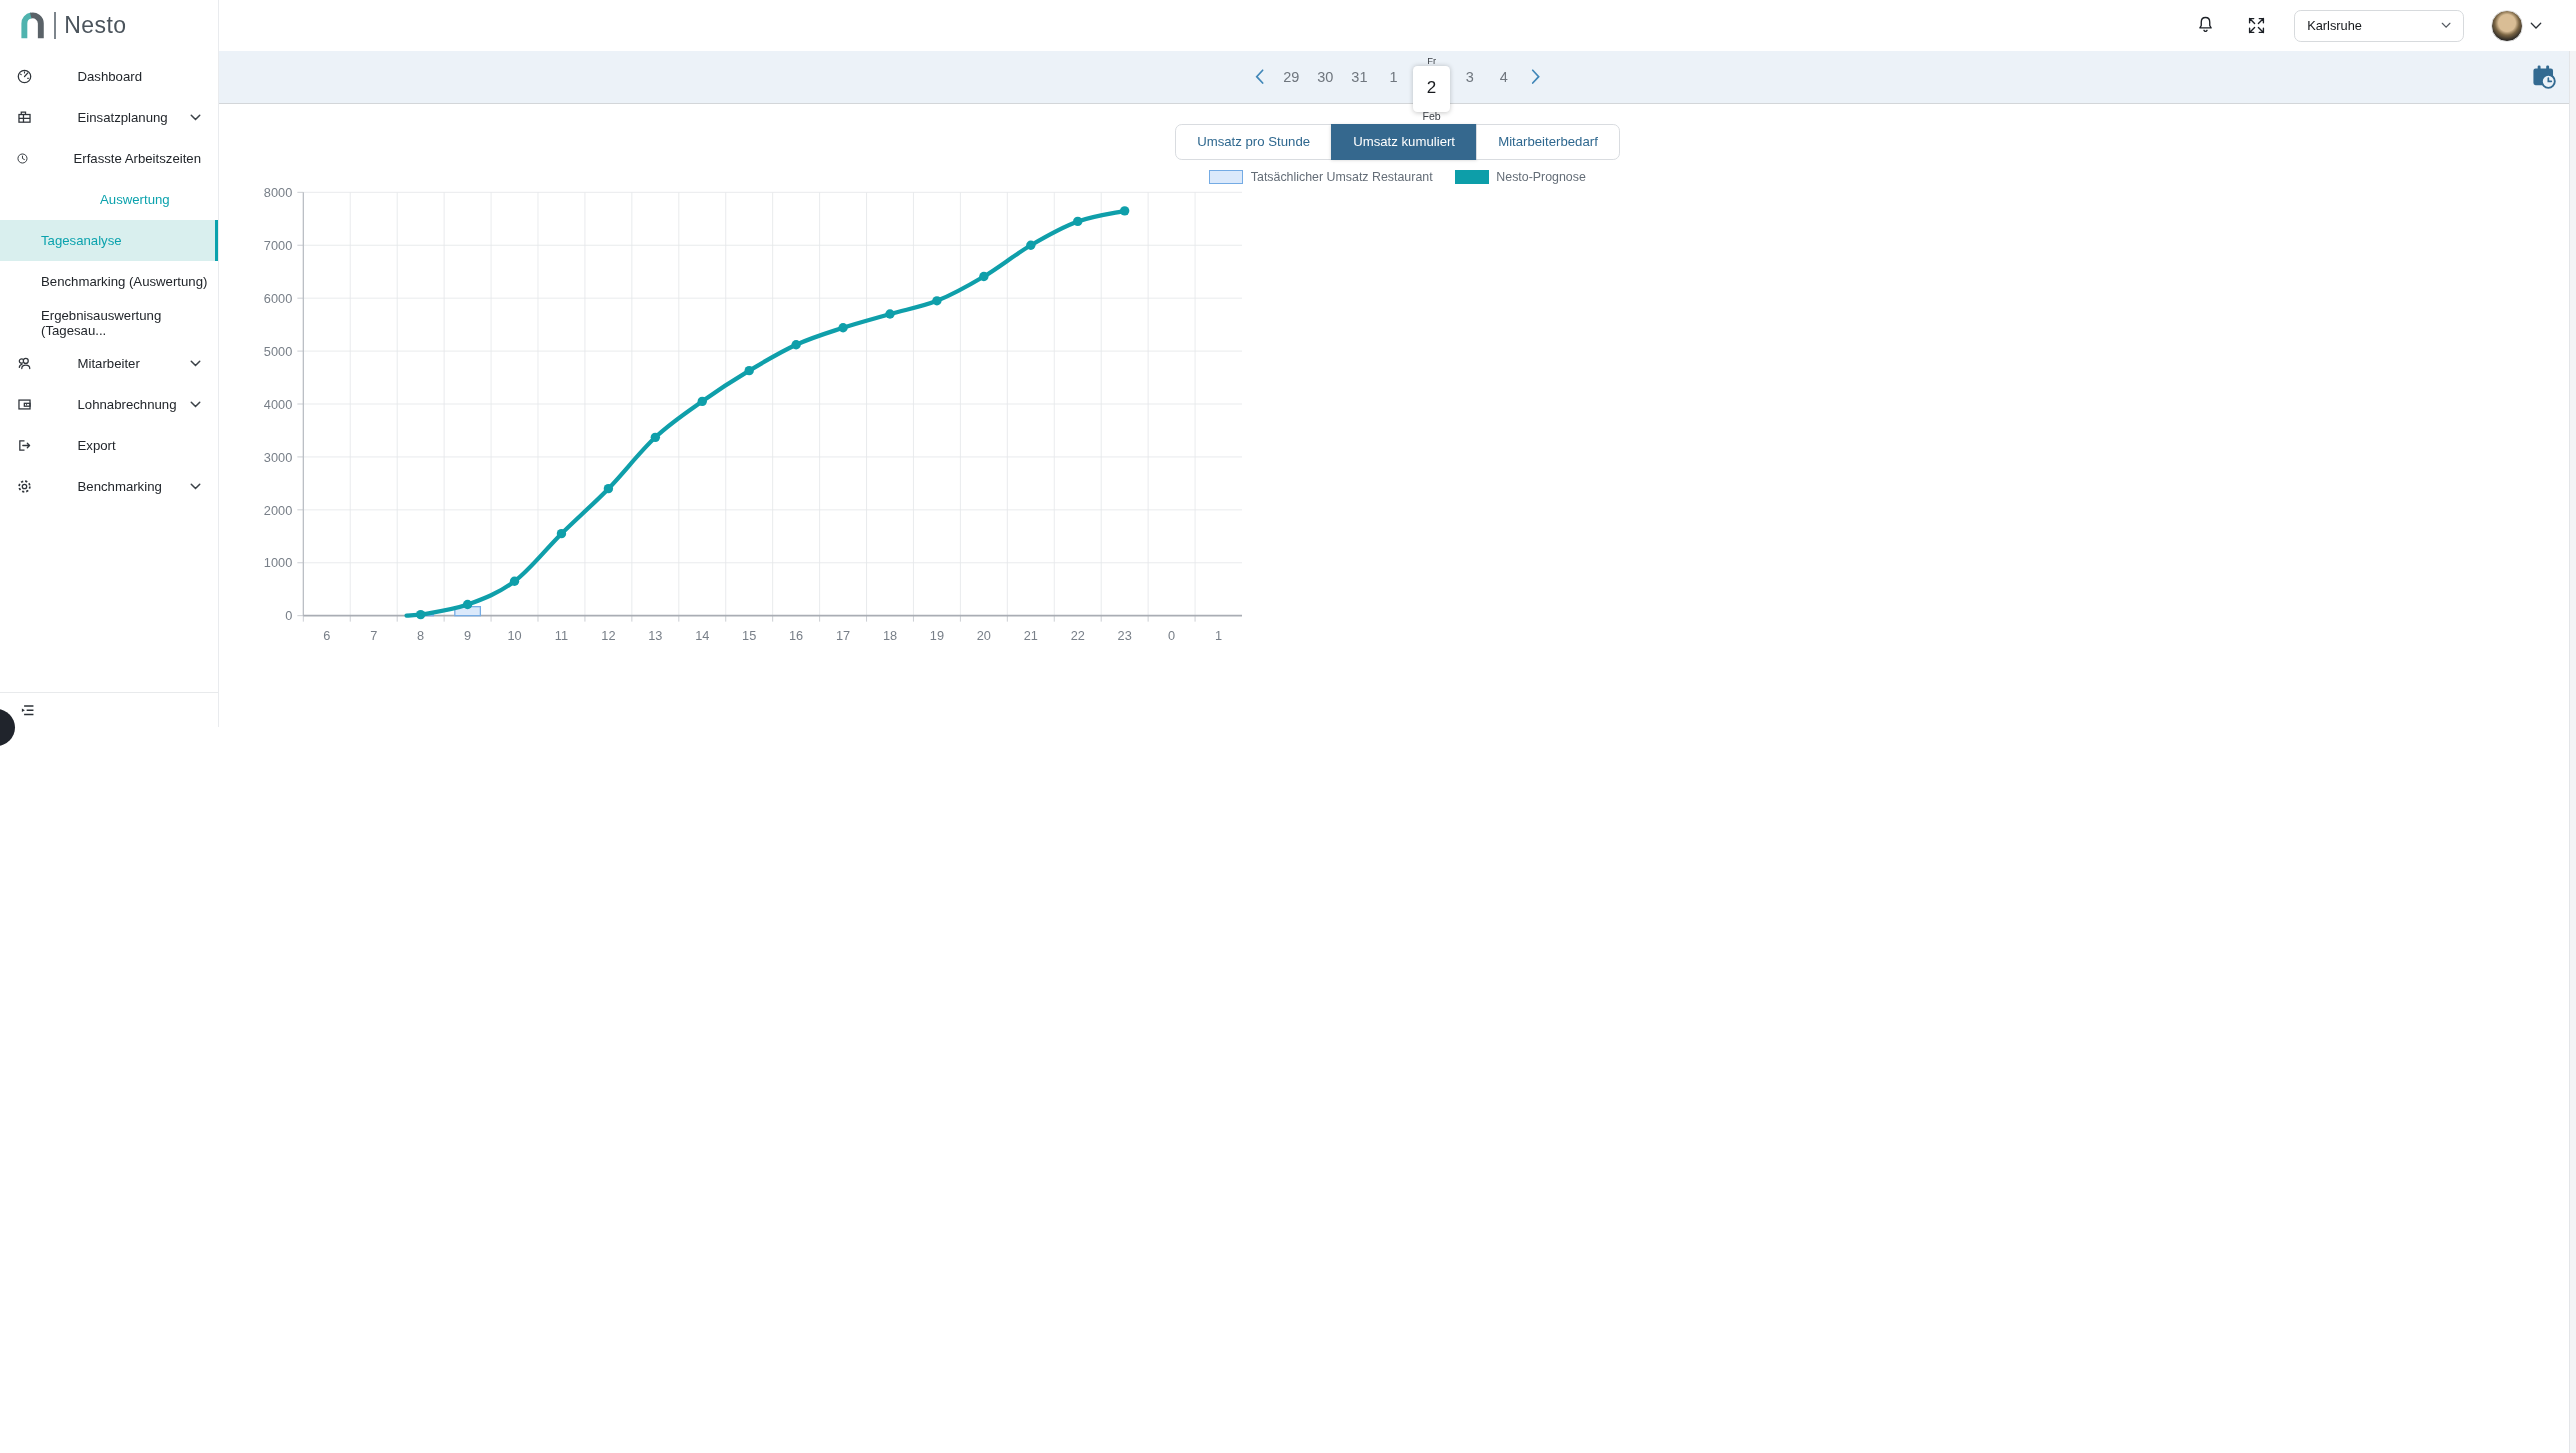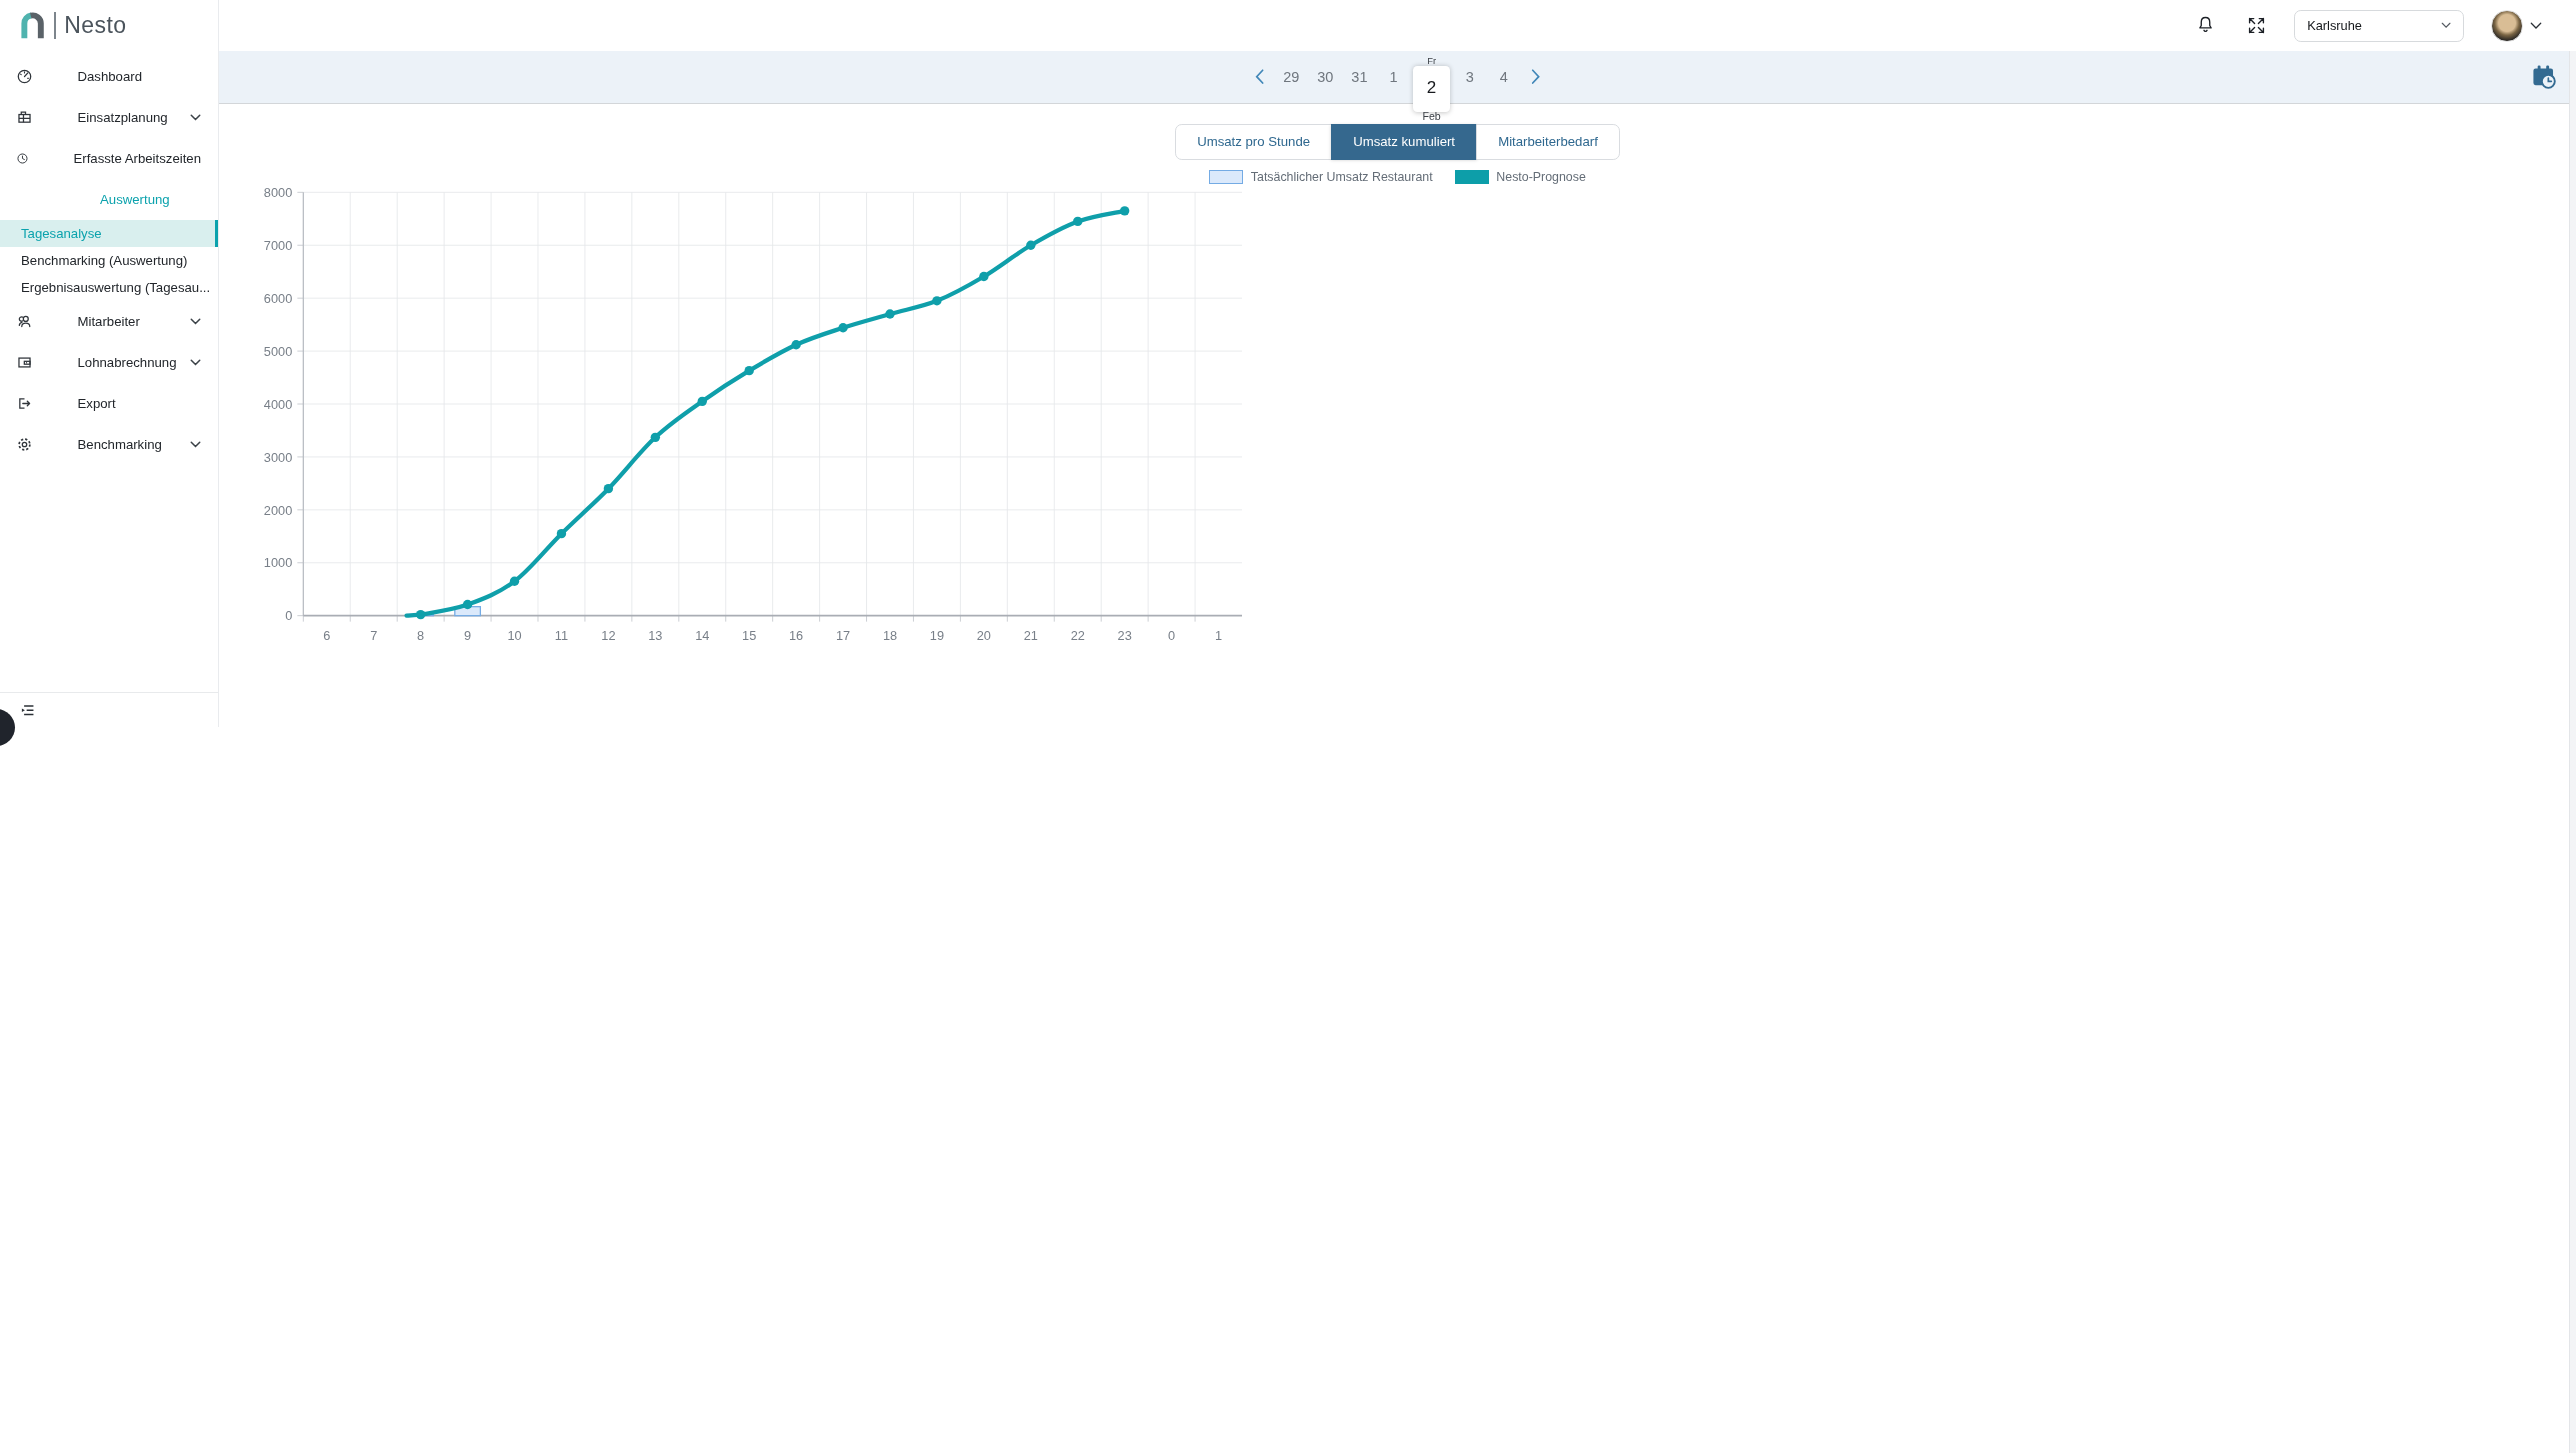--- a/index.html
+++ b/index.html
@@ -12,21 +12,21 @@
     background:#fff; border-right:0.9px solid #e9ebee; display:flex; flex-direction:column; z-index:20; }
   .logo { height:51px; display:flex; align-items:center; padding-left:20.4px; gap:8.5px; }
   .logo-divider { width:1.3px; height:27px; background:#7d858c; }
   .logo-text { font-size:23px; color:#4b545c; letter-spacing:0.4px; }
   .nav { flex:1 1 auto; padding-top:5.1px; }
   .item { height:41px; display:flex; align-items:center; padding:0 17px 0 16px; gap:8.5px;
     font-size:13.2px; cursor:pointer; }
   .item .lbl { flex:0 0 auto;padding-left:36px; }
   .item .chev { margin-left:auto; }
   .item.teal { color:#0ba2ad;gap:48px; }
-  .sub { height:27px; display:flex; align-items:center; padding-left:21px; font-size:13.2px; cursor:pointer; }
+  .sub { height:41px; display:flex; align-items:center; padding-left:41px; font-size:13.2px; cursor:pointer; }
   .sub.active { background:#d9efee; color:#0ba2ad; border-right:3.4px solid #0ba2ad; }
   .side-footer { border-top:0.9px solid #e8eaec; height:35px; display:flex; align-items:center; padding-left:19px; }
   .intercom { position:absolute; left:-22px; bottom:-19px; width:37px; height:37px; border-radius:50%;
     background:#20242c; z-index:60; }
 
   
   .header { position:absolute; left:219px; top:0; right:0; height:51px; background:#fff;
     display:flex; align-items:center; justify-content:flex-end; padding-right:34px; }
   .hicon { width:22px; height:22px; display:flex; align-items:center; justify-content:center; cursor:pointer; }
   .hicon + .hicon { margin-left:29px; }

